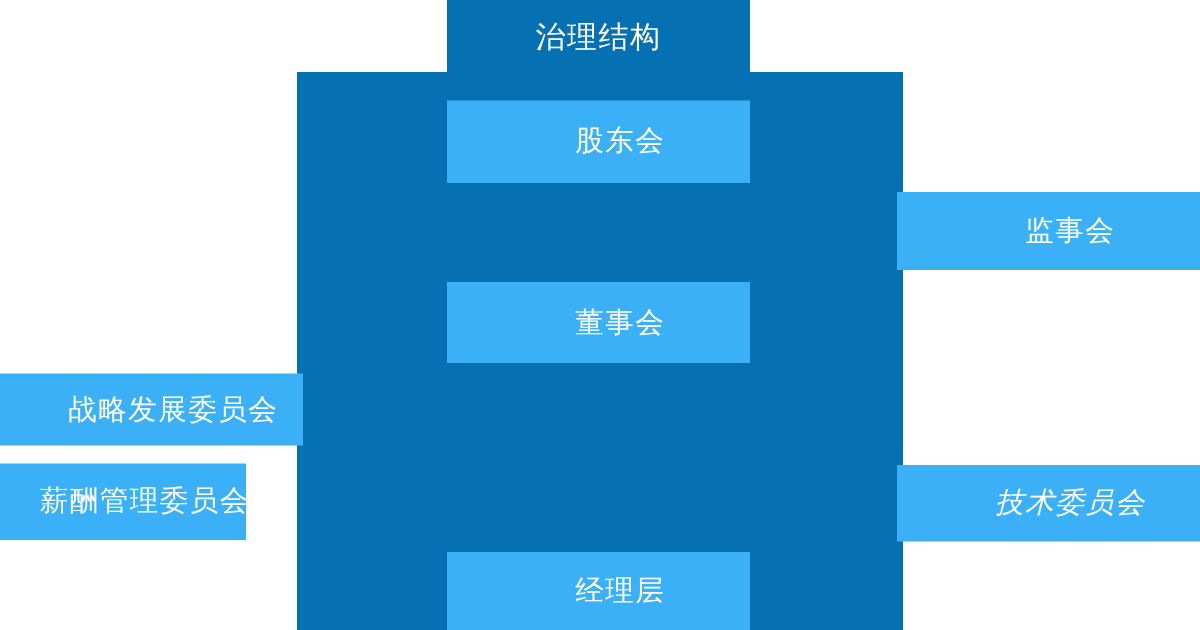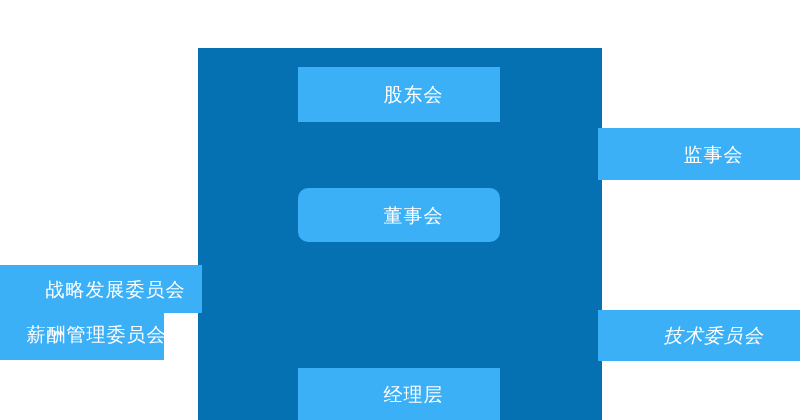--- a/index.html
+++ b/index.html
@@ -43,36 +43,37 @@
     white-space: nowrap;
     text-align: center;
   }
 
   .node-dark { background: #0570b2; }
   .node-light { background: #3bb0f7; padding-left: 29px; }
 
   
   .node-title     { left: 298px; top: 0px;   width: 202px; height: 48px;  font-size: 20px; }
   .node-sh        { left: 298px; top: 67px;  width: 202px; height: 55px;  }
-  .node-board     { left: 298px; top: 188px; width: 202px; height: 54px; border-radius: 10px;  }
+  .node-board     { left: 298px; top: 188px; width: 202px; height: 54px;  }
   .node-mgmt      { left: 298px; top: 368px; width: 202px; height: 52px;  }
 
   .node-supervise { left: 598px; top: 128px; width: 202px; height: 52px;  }
   .node-tech      { left: 598px; top: 310px; width: 202px; height: 51px; font-style: italic;  }
 
-  .node-strategy  { left: 0px;   top: 249px; width: 202px; height: 48px; margin-top: 16px;  }
+  .node-strategy  { left: 0px;   top: 249px; width: 202px; height: 48px;  }
   .node-comp      { left: 0px;   top: 309px; width: 164px; height: 51px;  }
 </style>
 </head>
 <body>
 
 <div id="diagram">
 
   <div class="core-panel"></div>
 
+  <div class="node node-dark node-title">治理结构</div>
 
   <div class="node node-light node-sh">股东会</div>
 
   <div class="node node-light node-board">董事会</div>
 
   <div class="node node-light node-supervise">监事会</div>
 
   <div class="node node-light node-mgmt">经理层</div>
 
   <div class="node node-light node-tech">技术委员会</div>

